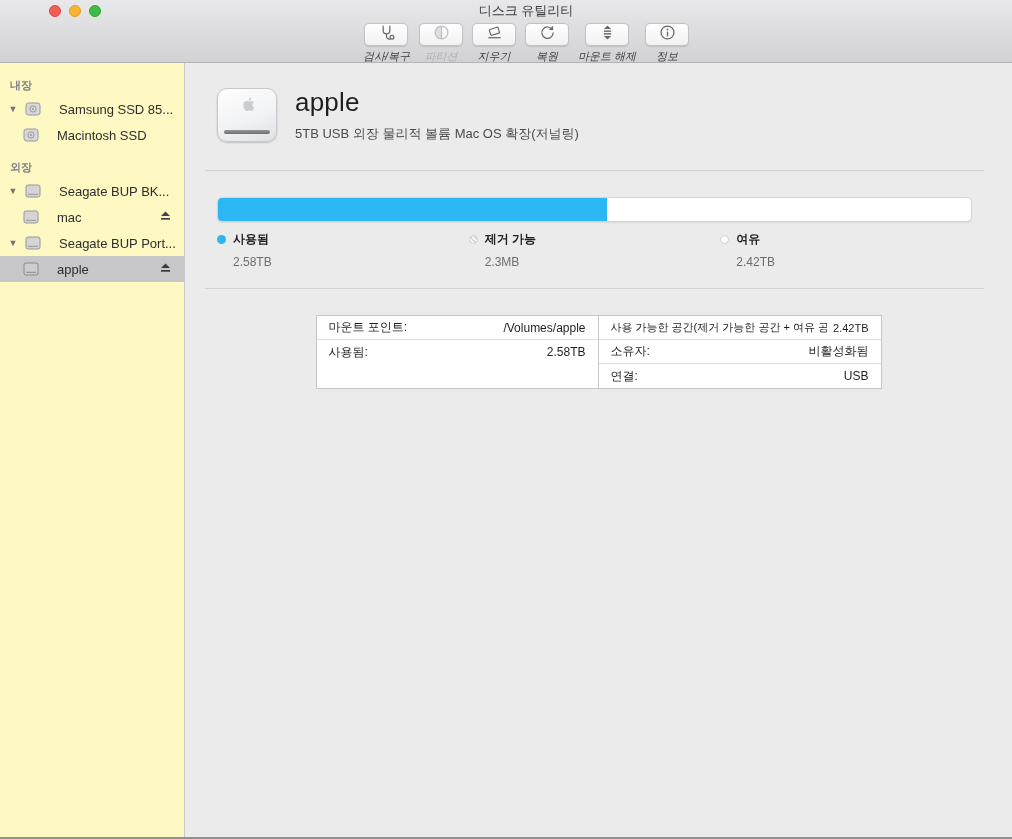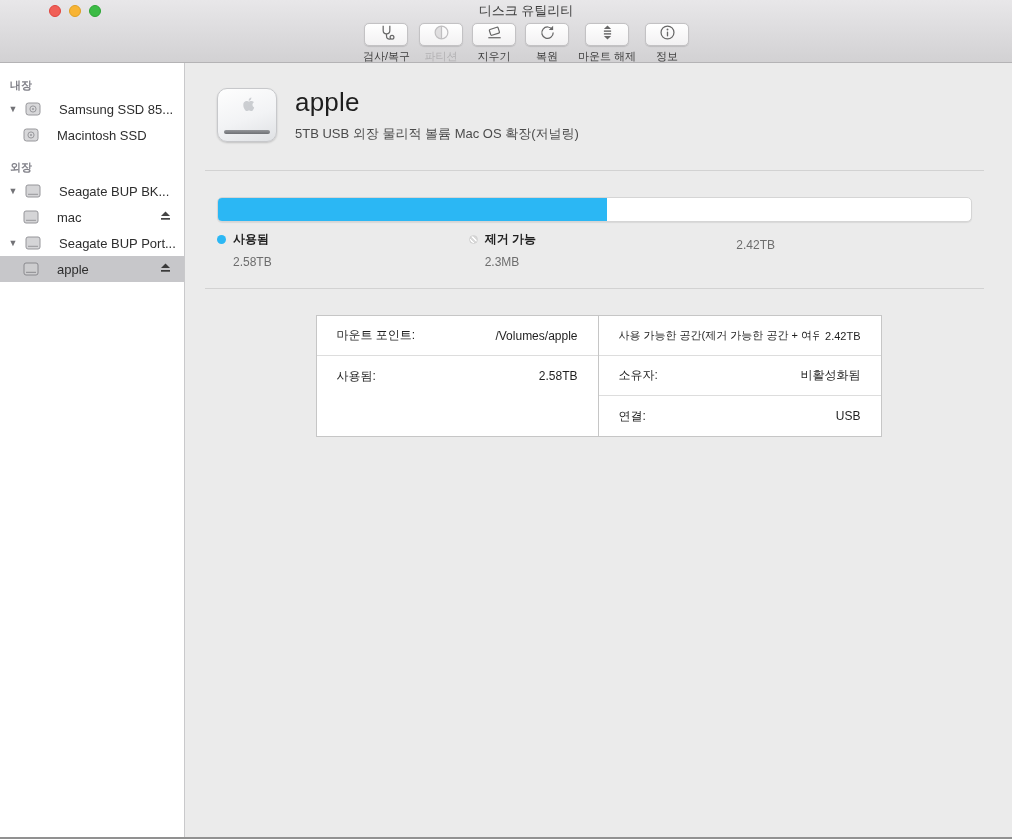--- a/index.html
+++ b/index.html
@@ -20,42 +20,42 @@
     padding-left:40px;
   }
   .titlebar { height:22px; position:relative; text-align:center; }
   .traffic { position:absolute; left:9px; top:5px; display:flex; gap:8px; }
   .traffic span { width:12px; height:12px; border-radius:50%; display:inline-block; }
   .tl-close { background:#f05f57; border:1px solid #e0443e; }
   .tl-min   { background:#f8b434; border:1px solid #dfa023; }
   .tl-zoom  { background:#3cbb45; border:1px solid #2ca534; }
   .win-title { font-size:13px; line-height:22px; color:#3b3b3b; }
 
-  .toolbar-row { display:flex; justify-content:center; gap:9px; margin-top:1px; }
+  .toolbar-row { display:flex; justify-content:center; gap:9px; margin-top:1px;font-style:italic; }
   .tb-item { display:flex; flex-direction:column; align-items:center; }
   .tb-btn {
     width:44px; height:23px; border-radius:5px;
     background:linear-gradient(#ffffff,#f2f1f2);
     border:1px solid #c3c2c4;
     box-shadow:0 .5px 1px rgba(0,0,0,.12);
     display:flex; align-items:center; justify-content:center;
     cursor:default;
   }
   .tb-btn svg { stroke:#676767; fill:none; stroke-width:1.3; }
   .tb-btn svg .fill { fill:#676767; stroke:none; }
   .tb-label { font-size:11px; color:#3d3d3d; margin-top:3px; white-space:nowrap; }
   .tb-item.disabled .tb-btn svg { stroke:#c0bfc1; }
   .tb-item.disabled .tb-btn svg .fill { fill:#c0bfc1; }
   .tb-item.disabled .tb-label { color:#b2b1b3; }
 
   
   .body { flex:1; display:flex; min-height:0; }
   .sidebar {
     width:185px; flex:0 0 185px;
-    background:#ffffff; border-right:1px solid #c9c9cb;
+    background:#fef9c3; border-right:1px solid #c9c9cb;
     padding-top:11px; font-size:13px; color:#2e2e2e;
   }
   .sb-header { font-size:11px; font-weight:bold; color:#82828a; padding:4px 0 3px 10px; }
   .sb-row { height:26px; display:flex; align-items:center; position:relative; }
   .sb-row.selected { background:#c7c7ca; }
   .sb-disclosure { width:10px; font-size:9px; color:#727276; margin-left:8px; text-align:center; }
   .sb-icon { width:18px; height:18px; margin-left:6px; flex:0 0 18px; }
   .sb-row.indent .sb-icon { margin-left:22px; }
   .sb-label { margin-left:17px; white-space:nowrap; overflow:hidden; }
   .sb-eject { position:absolute; right:12px; top:6px; width:13px; height:13px; }
@@ -107,22 +107,22 @@
 
   
   .info-table {
     width:566px; margin:26px auto 0 auto;
     background:#ffffff; border:1px solid #c6c6c6;
     display:flex; font-size:12px; color:#1f1f1f;
   }
   .info-col { width:50%; }
   .info-col.left { border-right:1px solid #c6c6c6; }
   .info-row {
-    height:40px; display:flex; align-items:center; justify-content:space-between;
-    padding:0 20px; border-bottom:1px solid #dddddd; white-space:nowrap;
+    height:24px; display:flex; align-items:center; justify-content:space-between;
+    padding:0 12px; border-bottom:1px solid #dddddd; white-space:nowrap;
   }
   .info-row:last-child { border-bottom:none; }
   .info-row .lbl { overflow:hidden; }
   .info-row.long { font-size:11px; }
   .info-val { margin-left:6px; }
 </style>
 </head>
 <body>
 
 <div class="window">
@@ -330,20 +330,24 @@
             <div class="legend-value">2.58TB</div>
           </div>
           <div class="legend-item">
             <div class="legend-top">
               <span class="legend-dot dot-purgeable"></span>
               <span class="legend-label">제거 가능</span>
             </div>
             <div class="legend-value">2.3MB</div>
           </div>
           <div class="legend-item">
+            <div class="legend-top">
+              <span class="legend-dot dot-free"></span>
+              <span class="legend-label">여유</span>
+            </div>
             <div class="legend-value">2.42TB</div>
           </div>
         </div>
       </div>
 
       <div class="hr hr2"></div>
 
       <div class="info-table">
         <div class="info-col left">
           <div class="info-row">

